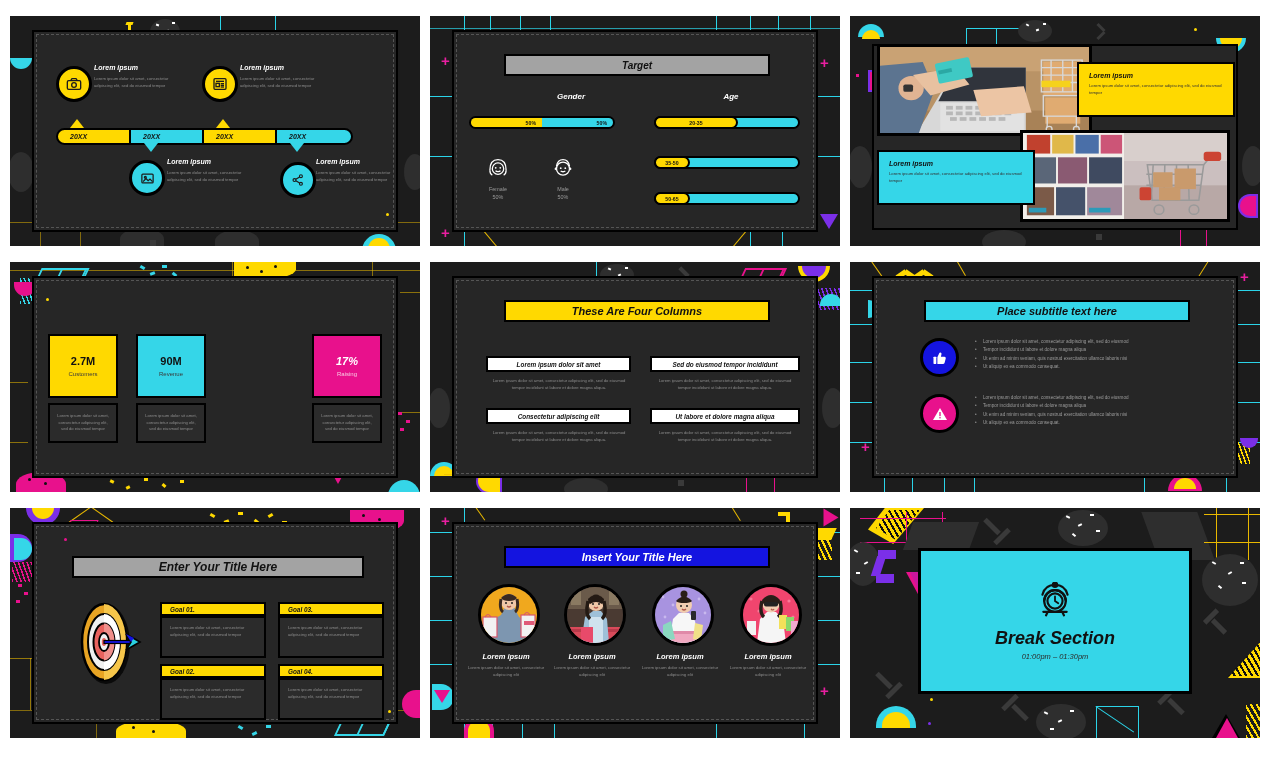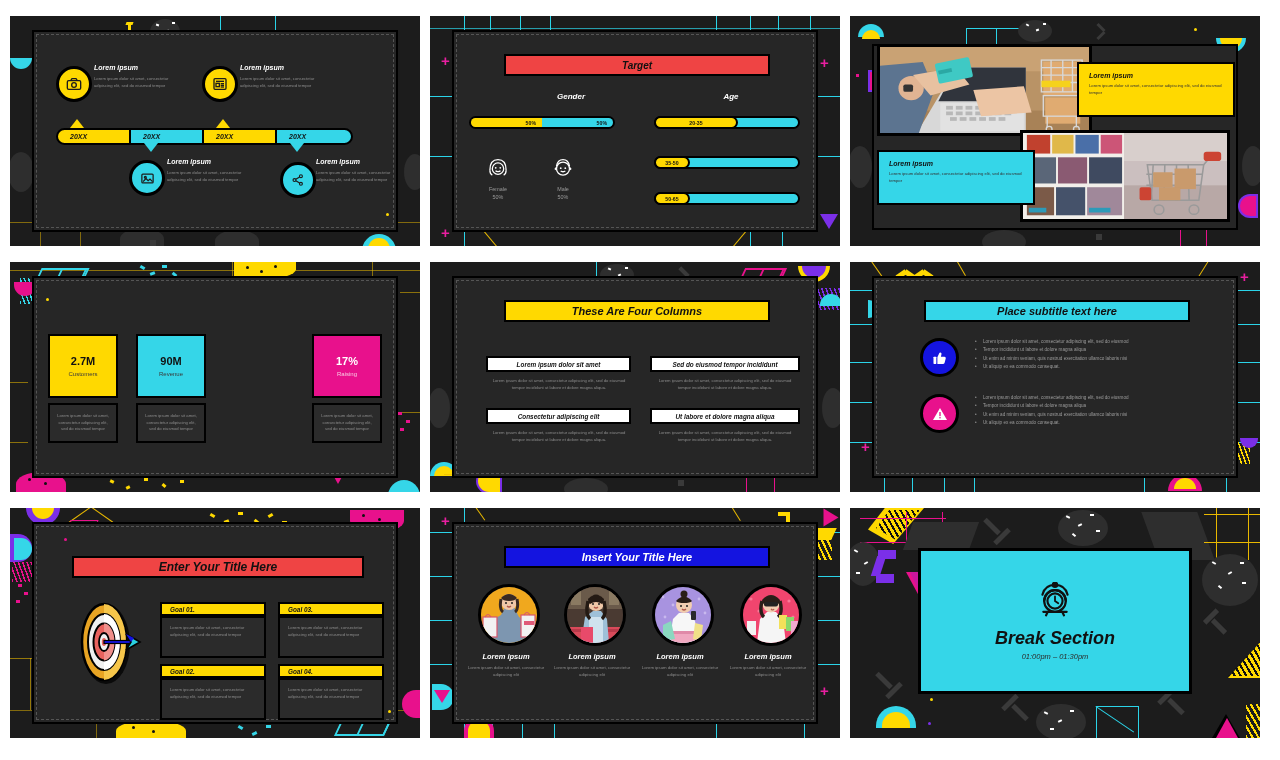--- a/index.html
+++ b/index.html
@@ -16,21 +16,21 @@
   .tri{width:0;height:0;}
   .halfc{border-radius:100px 100px 0 0;}
   .grid-line{position:absolute;background:#2bd4e8;}
   .ylin{position:absolute;background:#e8b800;}
   .plus{position:absolute;color:#e81fa0;font-size:15px;line-height:10px;font-weight:bold;font-family:"Liberation Sans",sans-serif;}
   .blob{position:absolute;border-radius:50%;background:#2e2e2e;}
 
   
   .titlebar{position:absolute;border:2px solid #000;display:flex;align-items:center;justify-content:center;
             font-style:italic;font-weight:bold;box-sizing:border-box;}
-  .title-white{background:#ef4444;color:#111;}
+  .title-white{background:#a3a3a3;color:#111;}
   .title-yellow{background:#FFD900;color:#111;}
   .title-cyan{background:#35D6E8;color:#111;}
   .title-blue{background:#1414E0;color:#fff;}
   .body-txt{color:#8c8c8c;font-size:4.2px;line-height:1.55;}
   .h-sm{color:#fff;font-size:7px;font-style:italic;font-weight:bold;}
 
   
   .s1 .icon{position:absolute;width:30px;height:30px;border-radius:50%;border:3px solid #000;
             display:flex;align-items:center;justify-content:center;}
   .s1 .ic-y{background:#FFD900;color:#1c1c1c;}
@@ -473,21 +473,21 @@
       </div>
       <div class="col" style="left:102px;">
         <div class="kpi" style="background:#35D6E8;">
           <b>90M</b>
           <i>Revenue</i>
         </div>
         <div class="note body-txt">Lorem ipsum dolor sit amet, consectetur adipiscing elit, sed do eiusmod tempor</div>
       </div>
       <div class="col" style="left:278px;">
         <div class="kpi" style="background:#E8118C;">
-          <b style="color:#fff;">17%</b>
+          <b style="color:#fff;font-style:italic;">17%</b>
           <i style="color:#f8c8e2;">Raising</i>
         </div>
         <div class="note body-txt">Lorem ipsum dolor sit amet, consectetur adipiscing elit, sed do eiusmod tempor</div>
       </div>
     </div>
   </div>
 
   <div class="slide s5">
     <div class="dec grid-line" style="left:118px;top:14px;width:1px;height:26px;"></div>
     <div class="dec grid-line" style="left:118px;top:14px;width:50px;height:1px;"></div>

